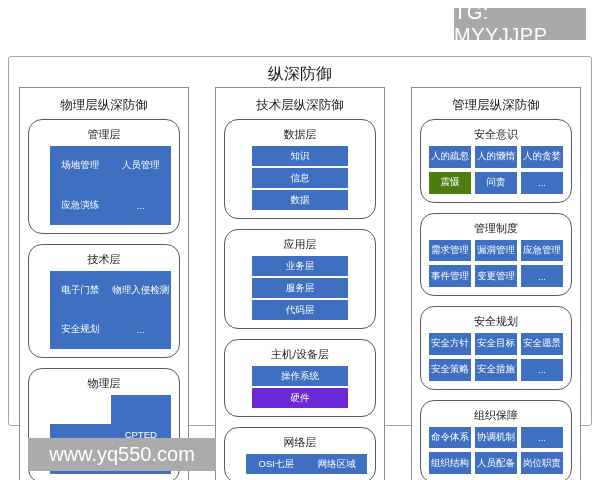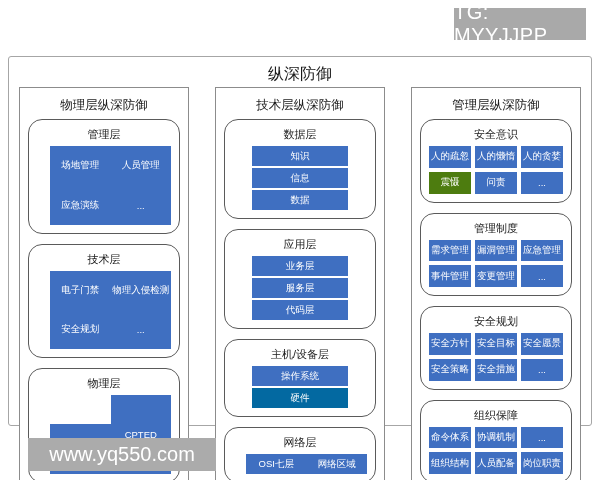--- a/index.html
+++ b/index.html
@@ -177,21 +177,21 @@
             <div class="items stack">
               <div class="item" style="background: rgb(63, 111, 193);">业务层</div>
               <div class="item" style="background: rgb(63, 111, 193);">服务层</div>
               <div class="item" style="background: rgb(63, 111, 193);">代码层</div>
             </div>
           </div>
           <div class="section">
             <div class="section-title">主机/设备层</div>
             <div class="items stack">
               <div class="item" style="background: rgb(63, 111, 193);">操作系统</div>
-              <div class="item" style="background: #0369a1;">硬件</div>
+              <div class="item" style="background: #6d28d9;">硬件</div>
             </div>
           </div>
           <div class="section">
             <div class="section-title">网络层</div>
             <div class="items grid-2">
               <div class="item" style="background: rgb(63, 111, 193);">OSI七层</div>
               <div class="item" style="background: rgb(63, 111, 193);">网络区域</div>
             </div>
           </div>
         </div>

